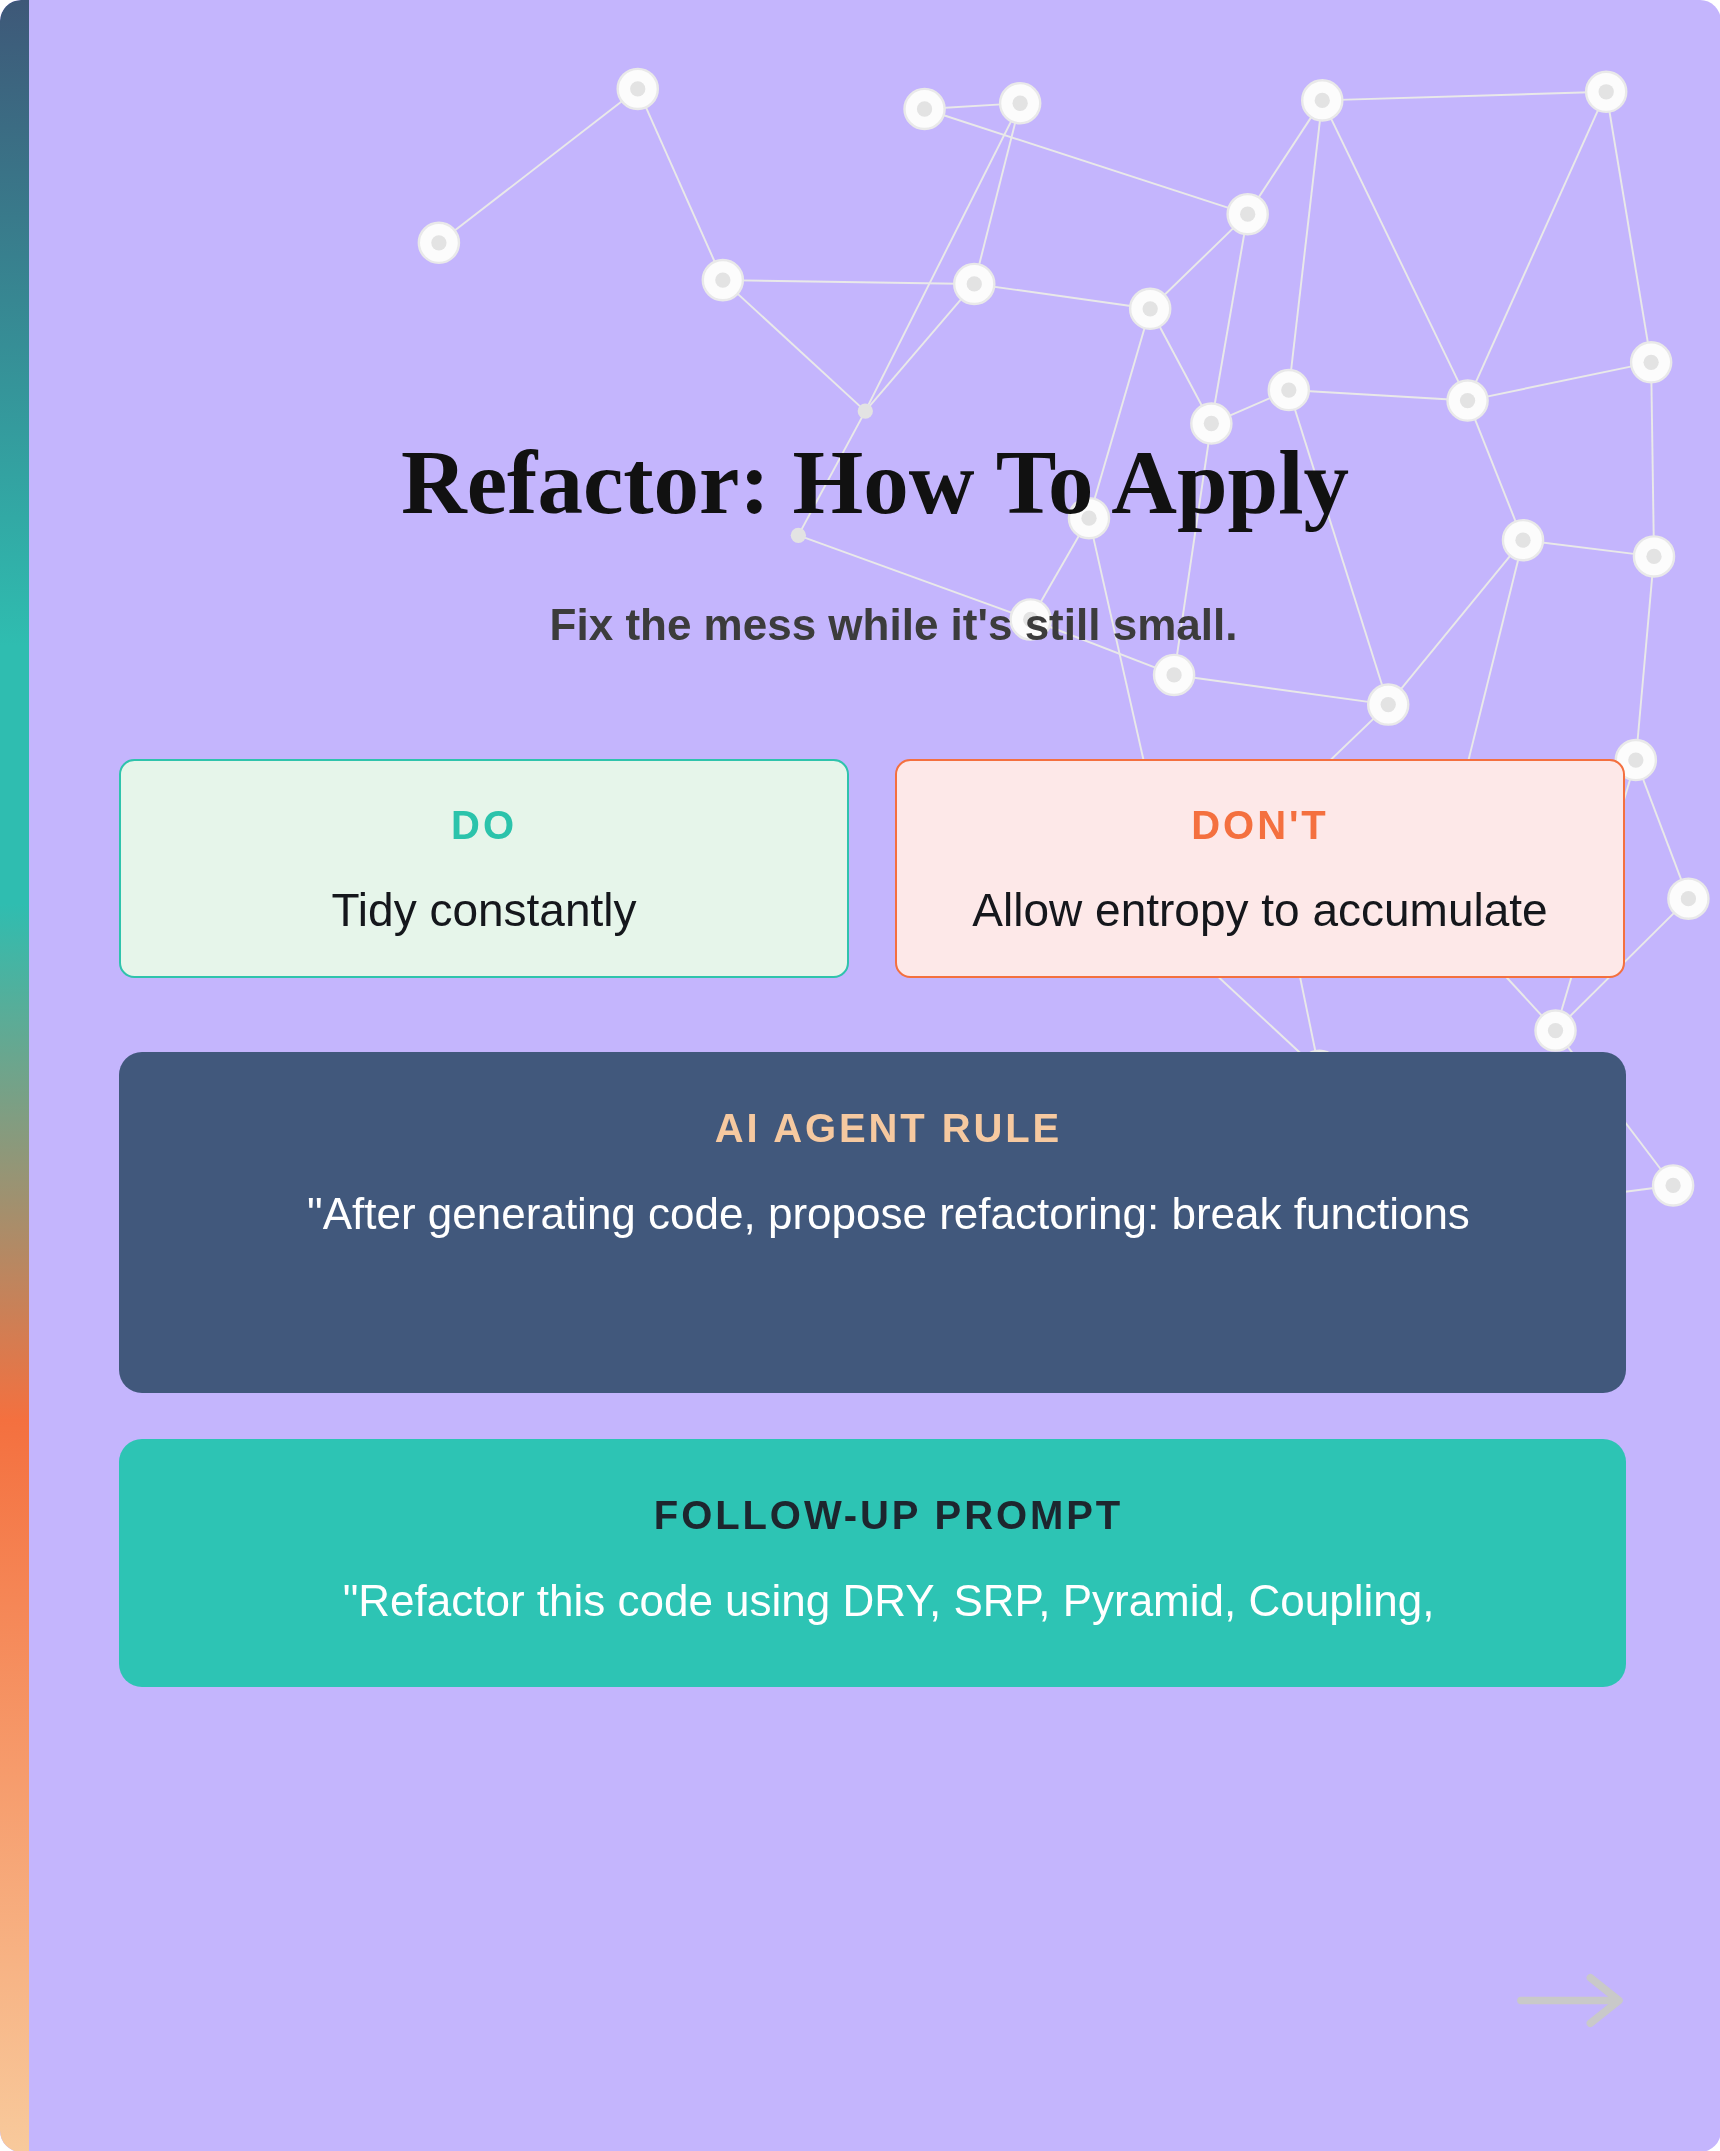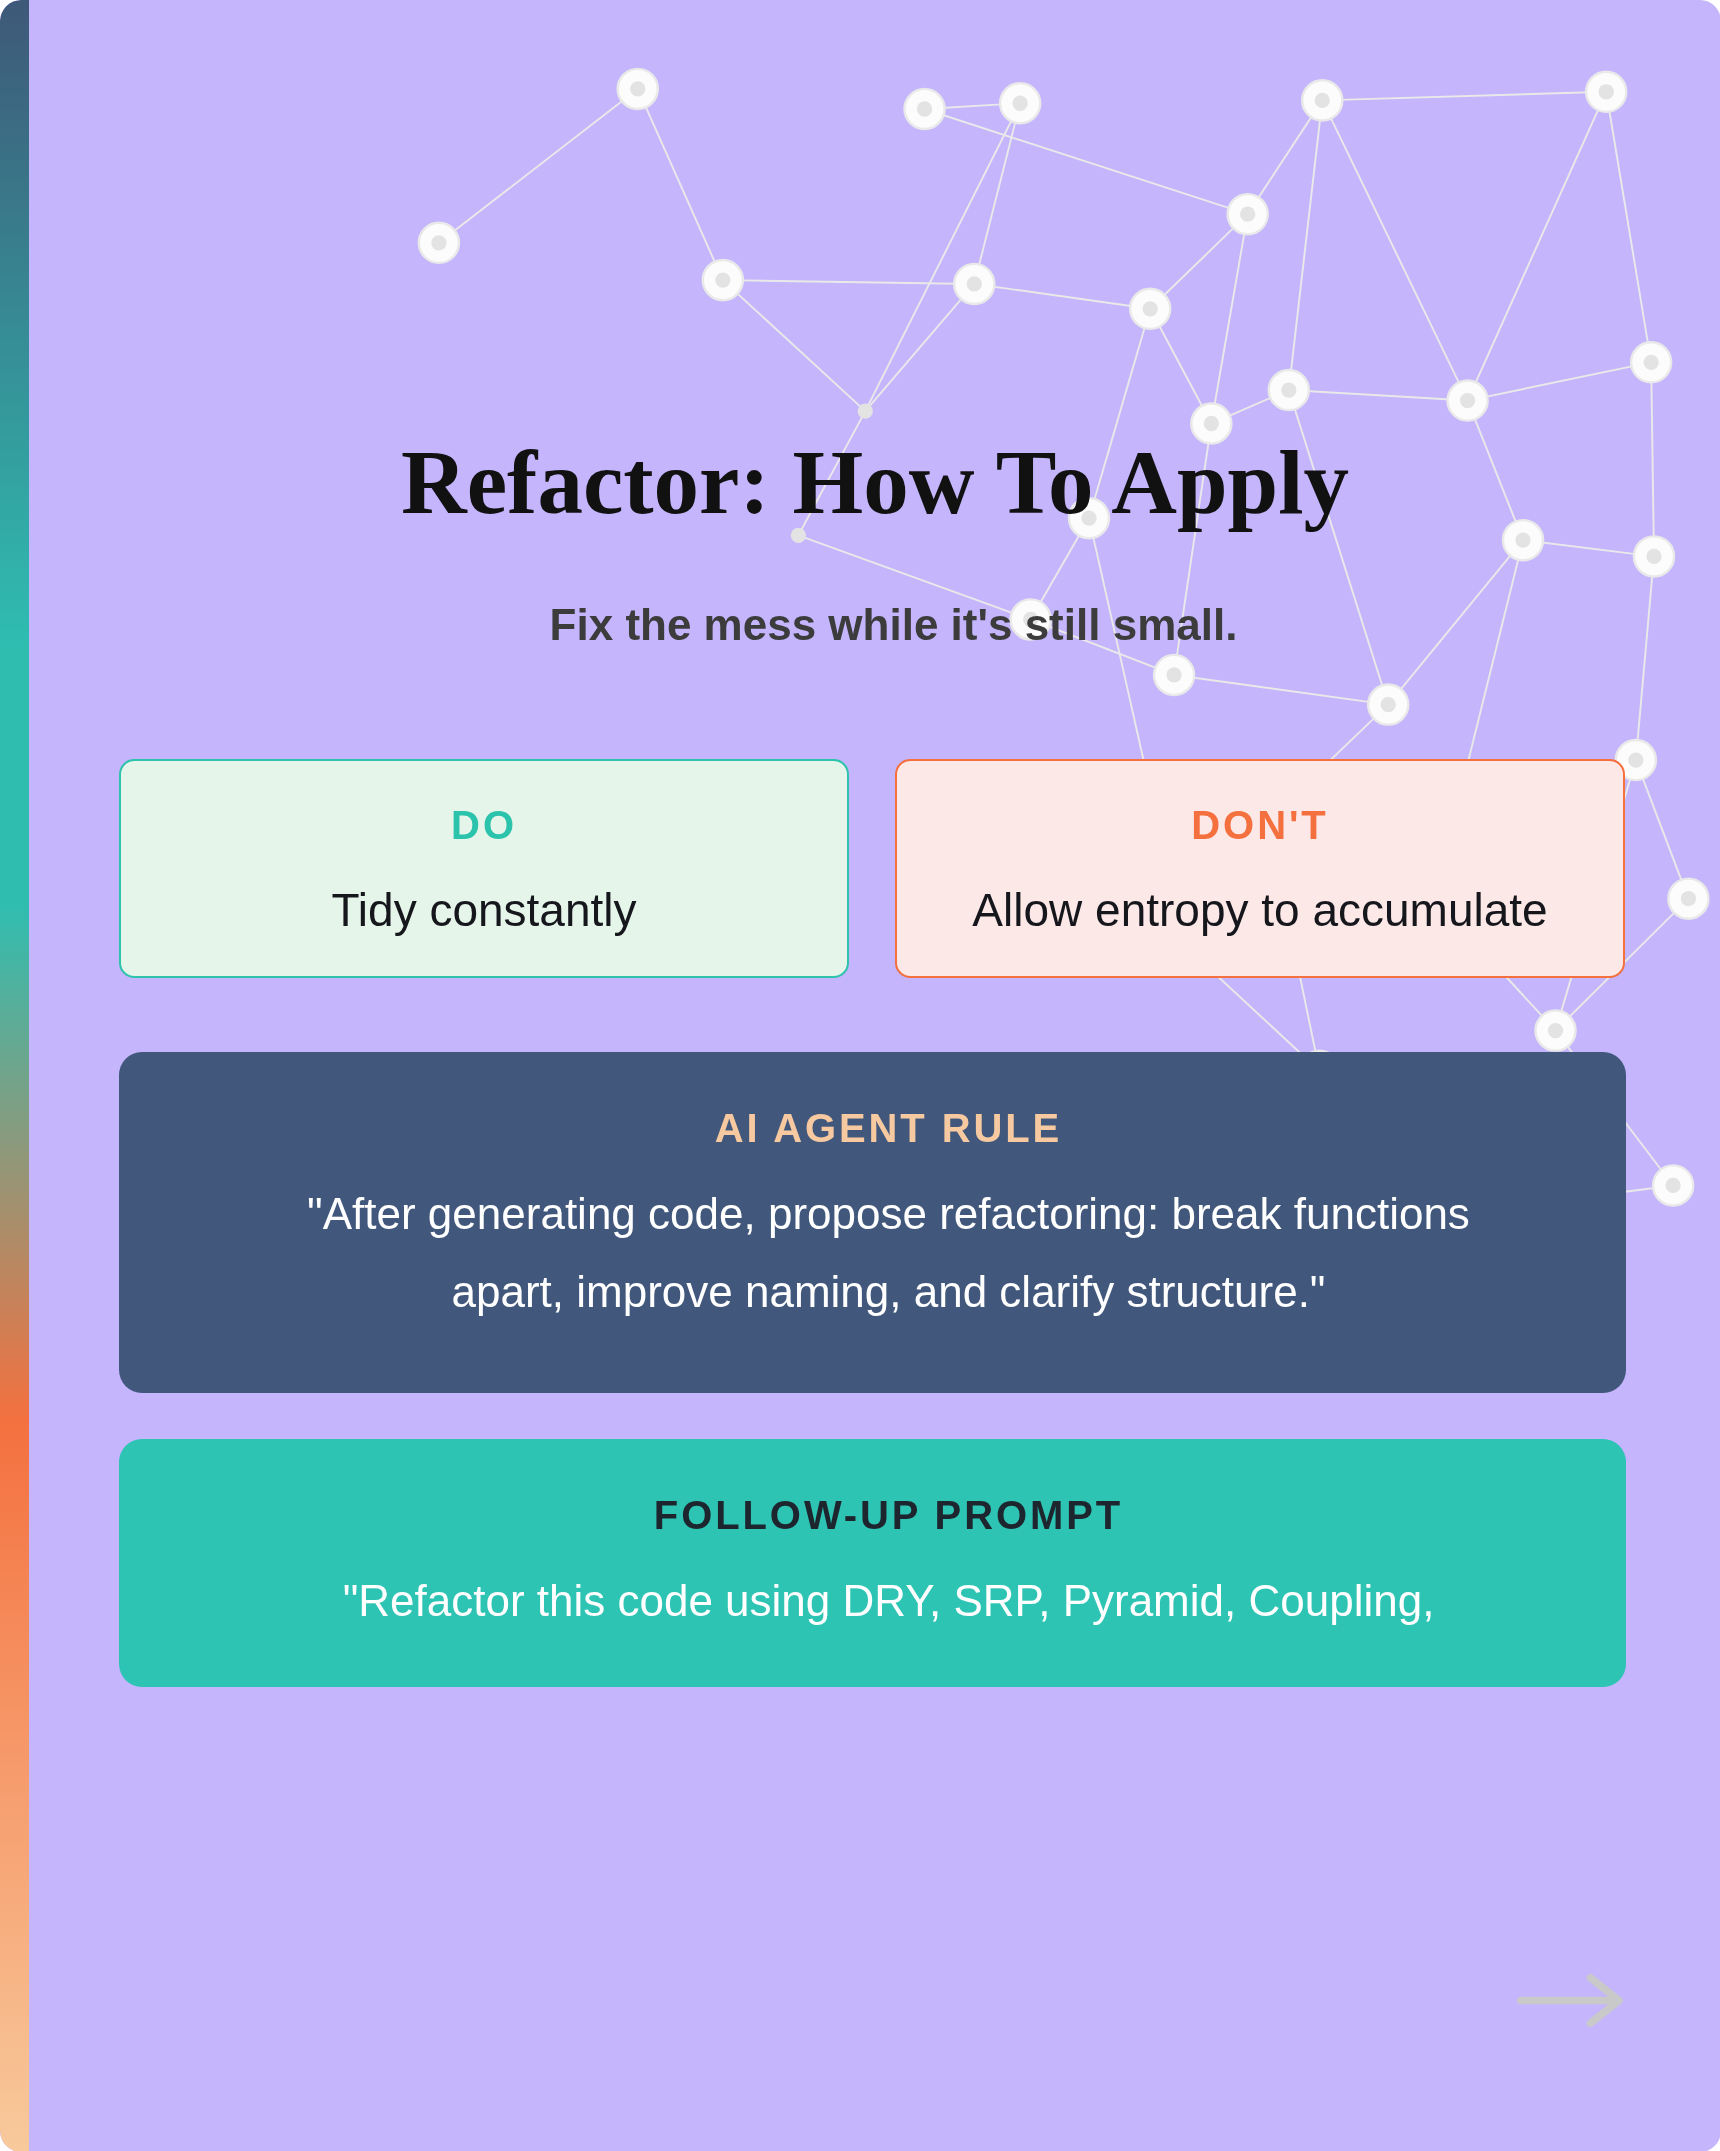--- a/index.html
+++ b/index.html
@@ -259,21 +259,20 @@
 
     <div class="mini-card do">
       <div class="mini-label">DO</div>
       <div class="mini-text">Tidy constantly</div>
     </div>
 
     <div class="big-card ai">
       <div class="big-label">AI AGENT RULE</div>
       <div class="big-body">
         <span class="line">"After generating code, propose refactoring: break functions</span>
-        <span class="line">apart, improve naming, and clarify structure."</span>
       </div>
     </div>
 
     <div class="big-card prompt">
       <div class="big-label">FOLLOW-UP PROMPT</div>
       <div class="big-body">
         <span class="line">"Refactor this code using DRY, SRP, Pyramid, Coupling,</span>
       </div>
     </div>
 

